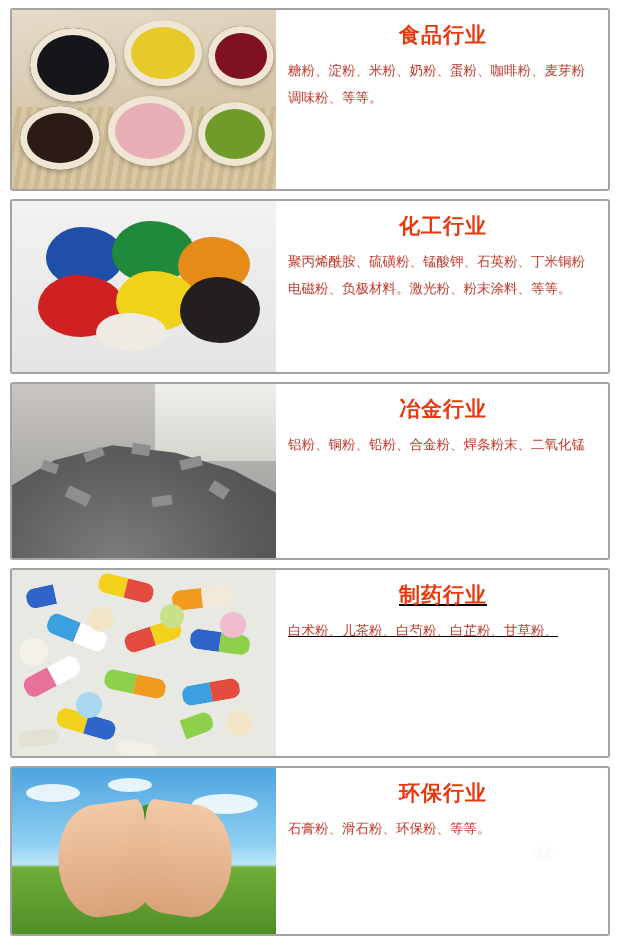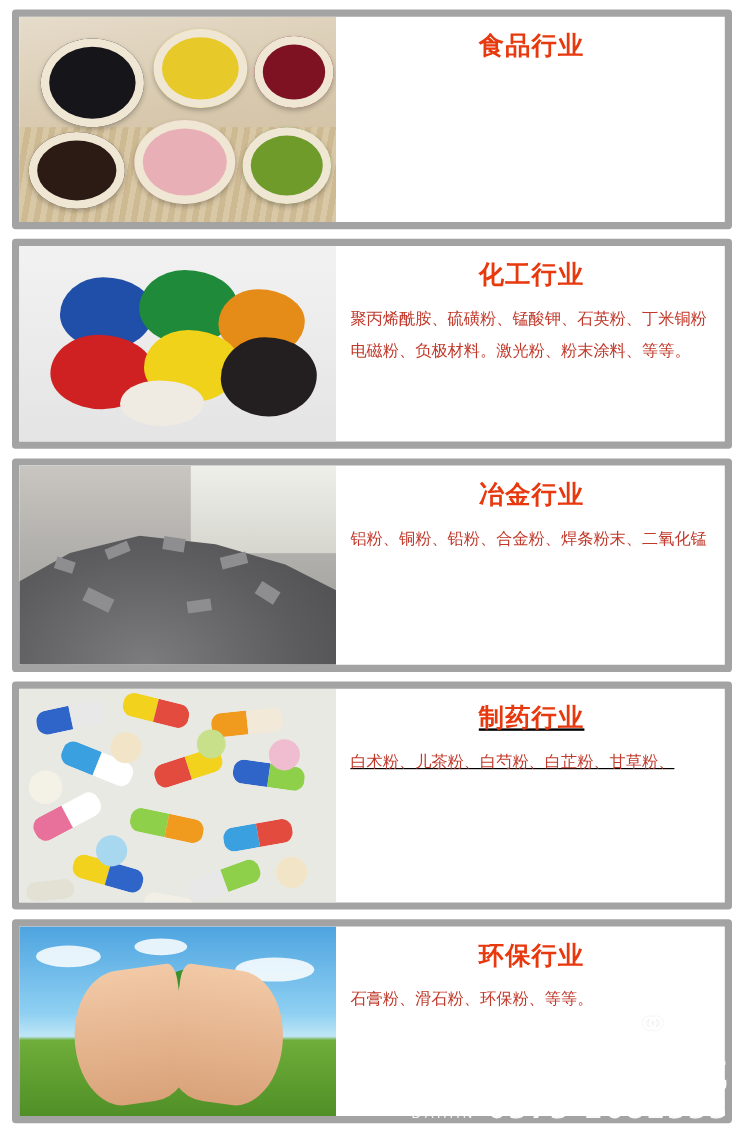--- a/index.html
+++ b/index.html
@@ -18,21 +18,21 @@
     width: 620px;
     height: 946px;
     position: relative;
     box-sizing: border-box;
     padding: 8px 10px;
     display: flex;
     flex-direction: column;
     gap: 8px;
   }
   .card {
-    border: 6px solid #a3a3a3;
+    border: 2px solid #a3a3a3;
     border-radius: 3px;
     background: #ffffff;
     display: flex;
     flex-direction: row;
     align-items: stretch;
     box-sizing: border-box;
     overflow: hidden;
     position: relative;
   }
   .card-photo {
@@ -213,20 +213,24 @@
         </div>
       <div class="bowl b5">
           <div class="rim"></div>
         </div>
       <div class="bowl b6">
           <div class="rim"></div>
         </div>
     </div>
     <div class="card-body">
       <div class="card-title">食品行业</div>
+      <div class="card-desc">
+        <div>糖粉、淀粉、米粉、奶粉、蛋粉、咖啡粉、麦芽粉</div>
+        <div>调味粉、等等。</div>
+      </div>
     </div>
   </div>
 
   <div class="card h-chem">
     <div class="card-photo ph-chem">
       <div class="blob c-blue"></div>
       <div class="blob c-green"></div>
       <div class="blob c-orange"></div>
       <div class="blob c-red"></div>
       <div class="blob c-yellow"></div>

